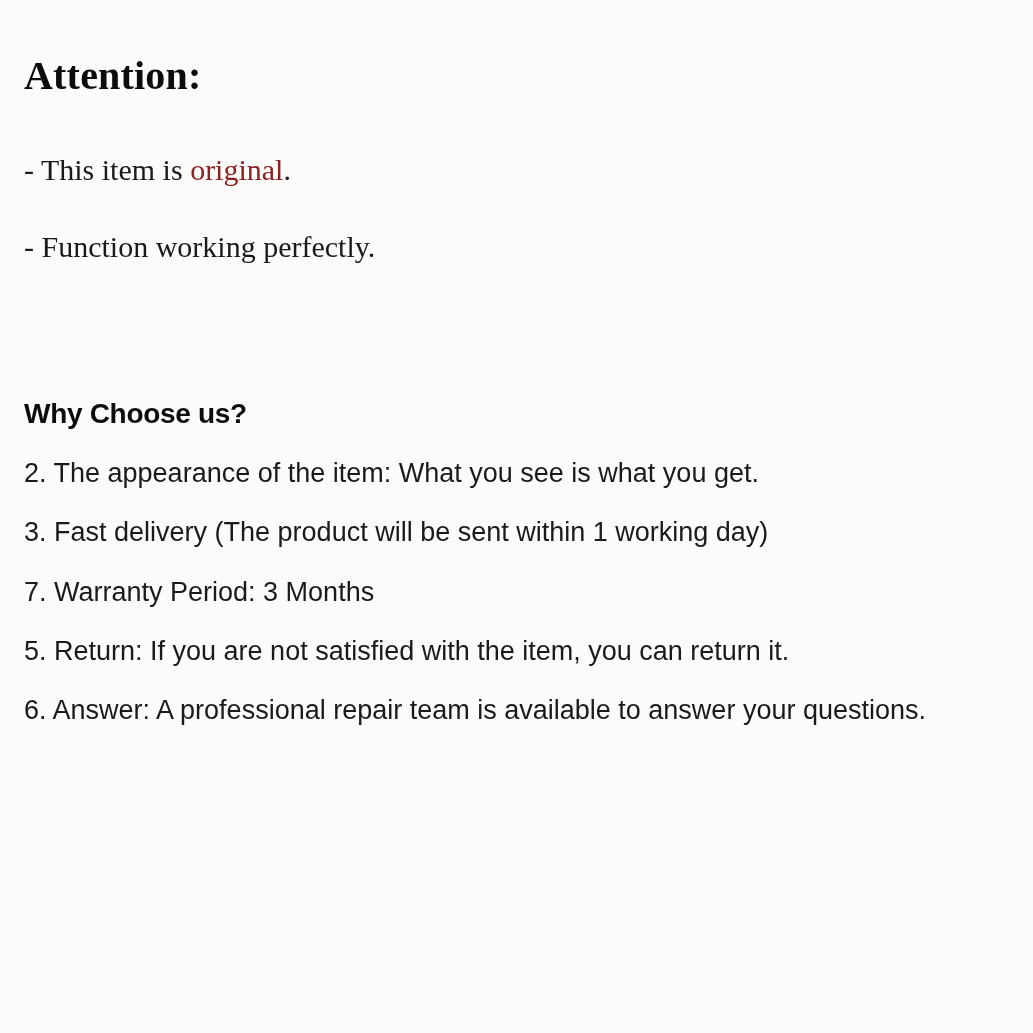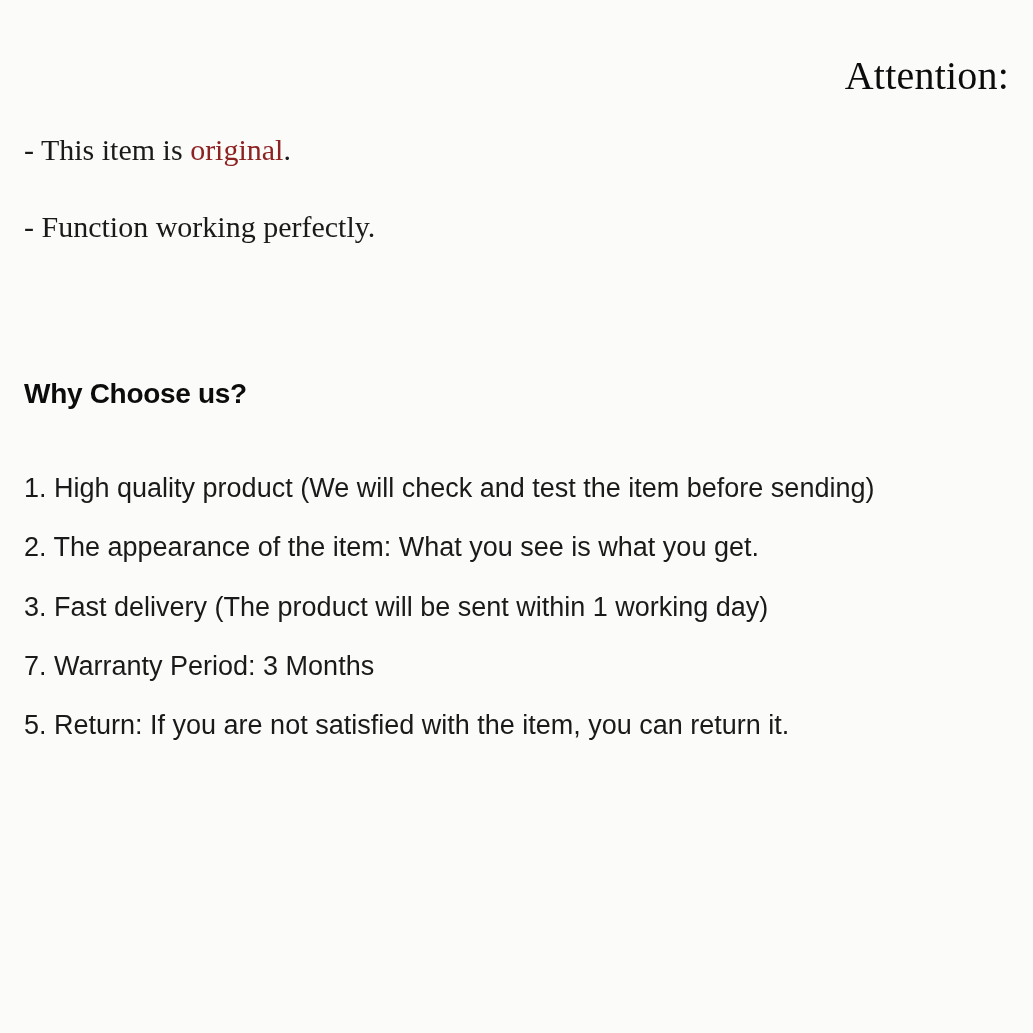--- a/index.html
+++ b/index.html
@@ -18,37 +18,36 @@
     position: relative;
     width: 1033px;
     height: 1033px;
     box-sizing: border-box;
     padding: 40px 24px 0 24px;
   }
 
   
   .attention-heading {
     font-family: "Liberation Serif", serif;
-    font-weight: normal;
+    font-weight: bold;
     font-size: 40px;
     line-height: 1.1;
     margin: 14px 0 0 0;
     letter-spacing: 0.2px;
     color: #0c0c0c;
-    text-align: right;
   }
   .serif-line {
     font-family: "Liberation Serif", serif;
     font-size: 30px;
     line-height: 1.2;
     color: #1a1a1a;
     margin: 0;
     white-space: pre;
   }
-  .serif-line.first { margin-top: 34px; }
+  .serif-line.first { margin-top: 54px; }
   .serif-line.second { margin-top: 41px; }
   .accent {
     color: #8d2222;
   }
 
   
   .why-heading {
     font-family: "Liberation Sans", sans-serif;
     font-weight: bold;
     font-size: 28px;
@@ -78,19 +77,19 @@
 <div class="page">
 
   <h1 class="attention-heading">Attention:</h1>
 
   <p class="serif-line first"><span>- This item is </span><span class="accent">original</span><span>.</span></p>
 
   <p class="serif-line second"><span>- Function working perfectly.</span></p>
 
   <h2 class="why-heading">Why Choose us?</h2>
 
-  <p class="reason r1">1. High quality product (We will check and test the item before sending)</p>
   <p class="reason r2">2. The appearance of the item: What you see is what you get.</p>
   <p class="reason r3">3. Fast delivery (The product will be sent within 1 working day)</p>
   <p class="reason r4">7. Warranty Period: 3 Months</p>
   <p class="reason r5">5. Return: If you are not satisfied with the item, you can return it.</p>
+  <p class="reason r6">6. Answer: A professional repair team is available to answer your questions.</p>
 
 </div>
 
 </body></html>

